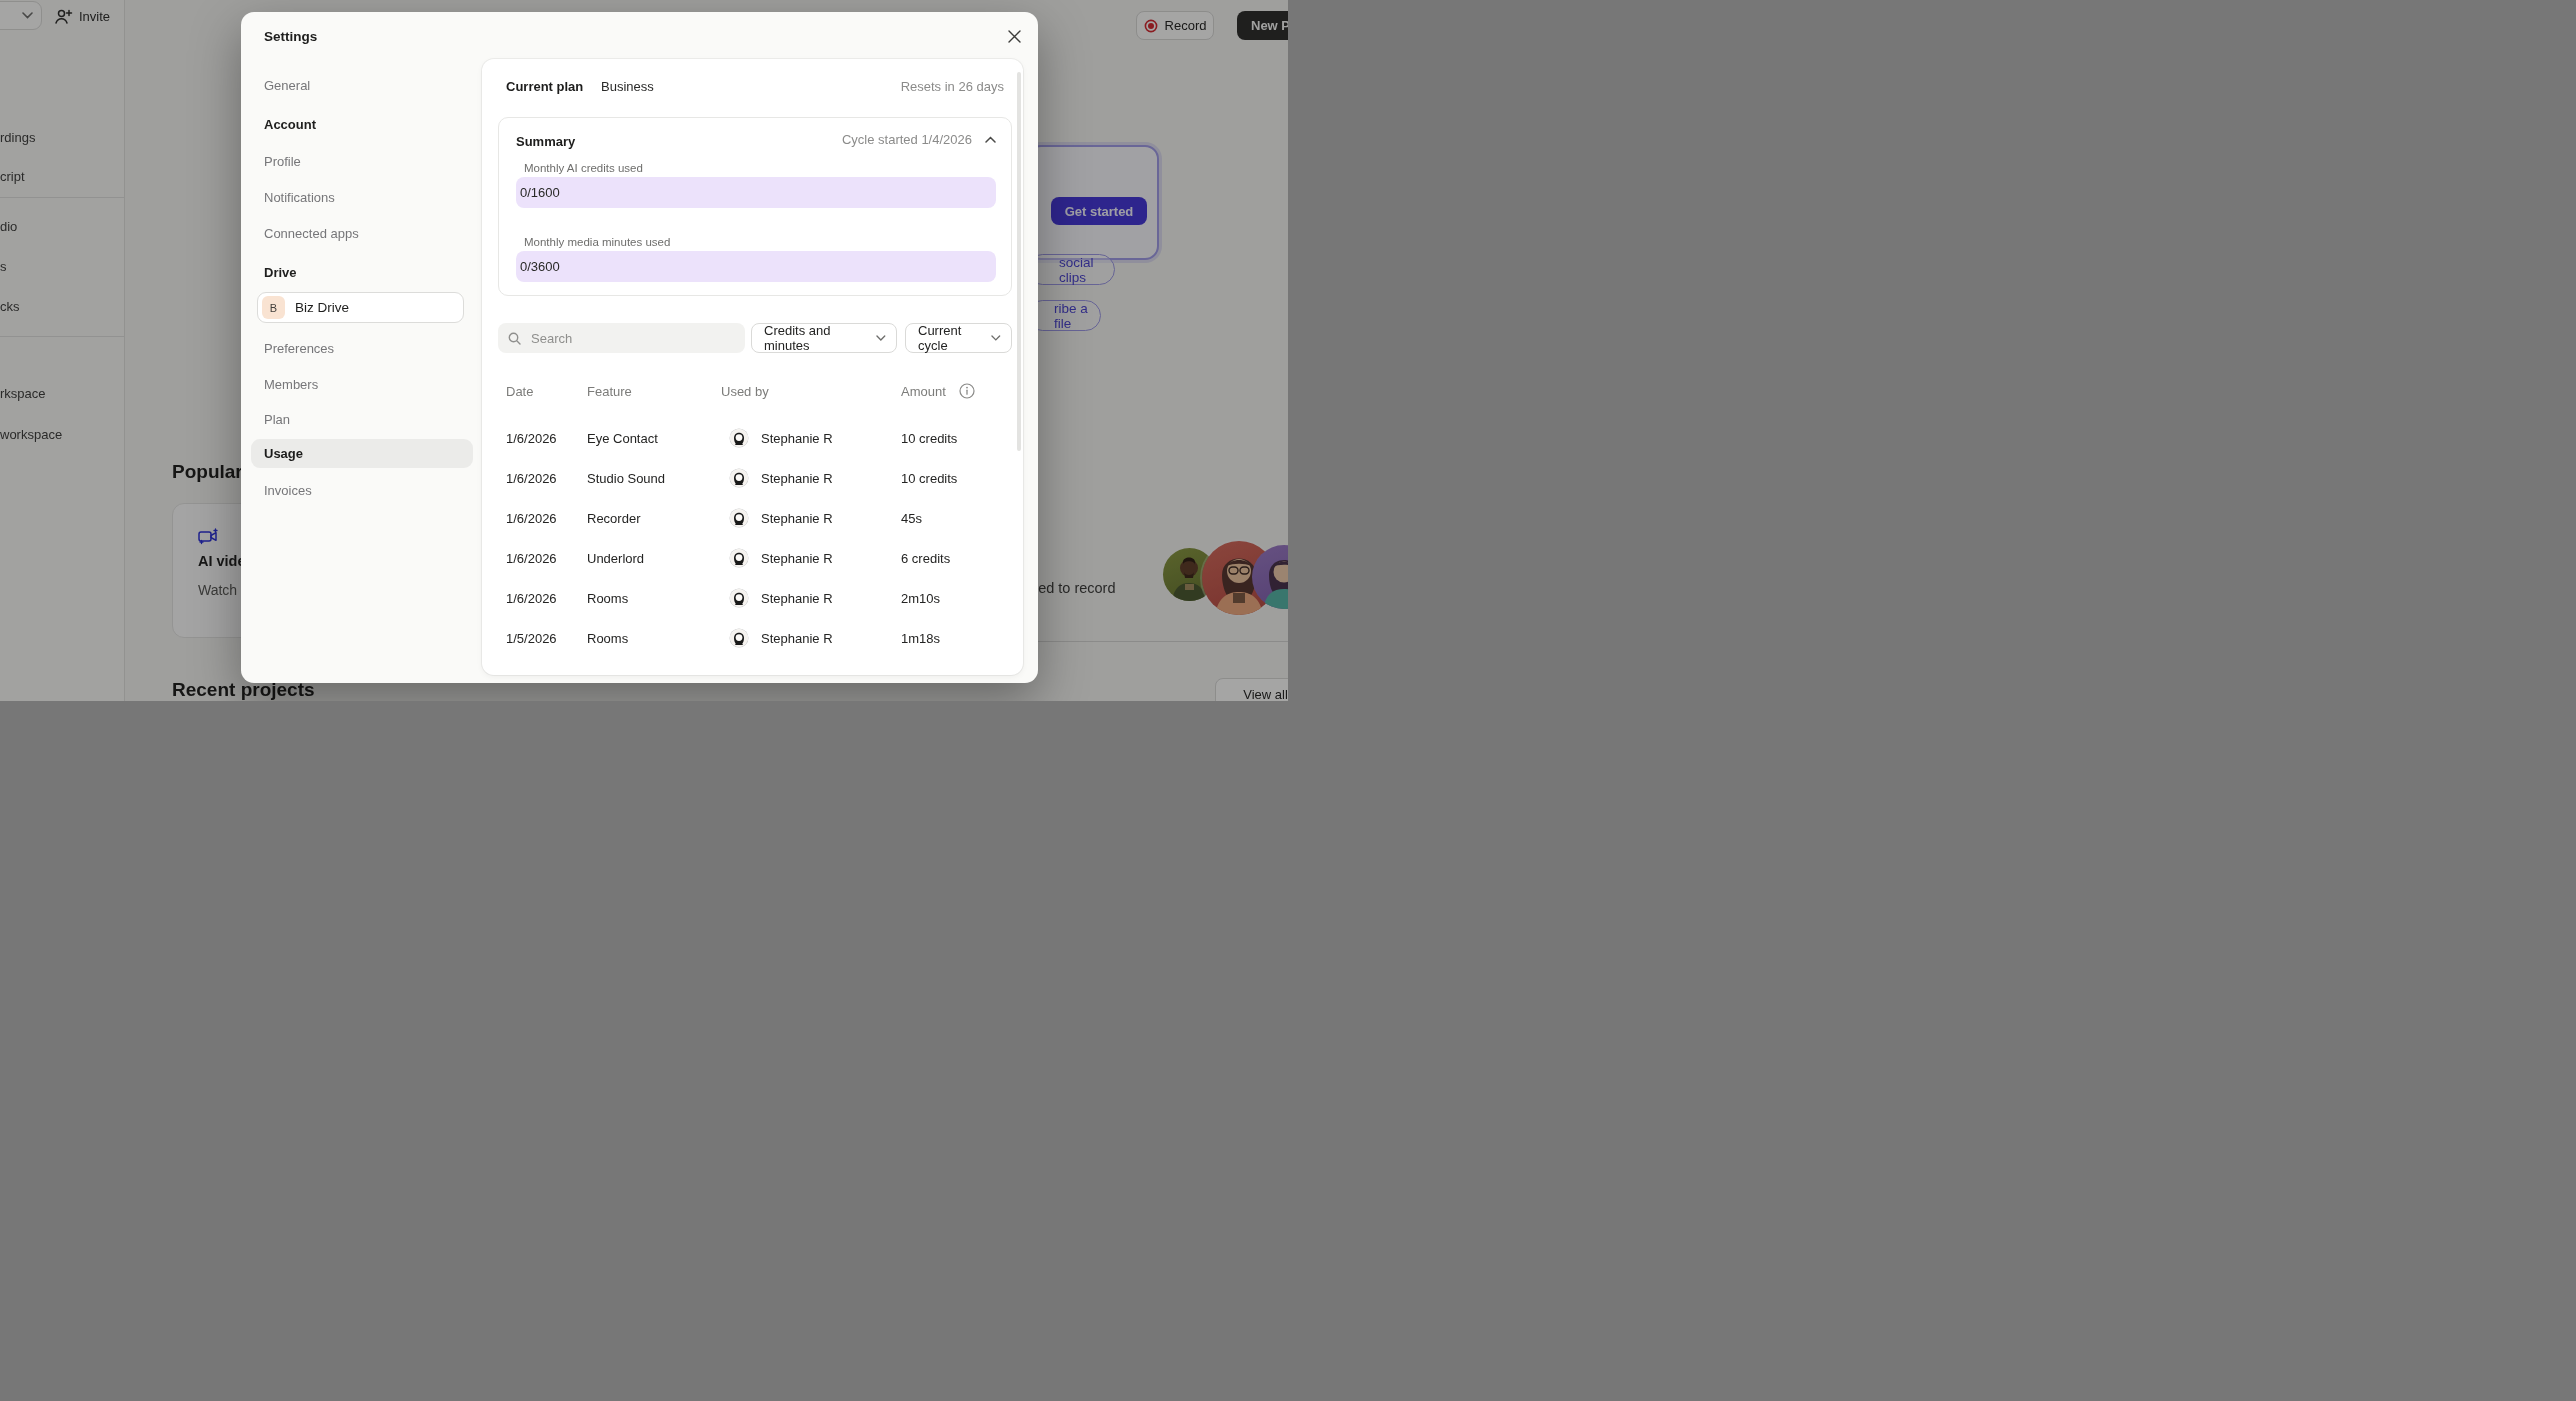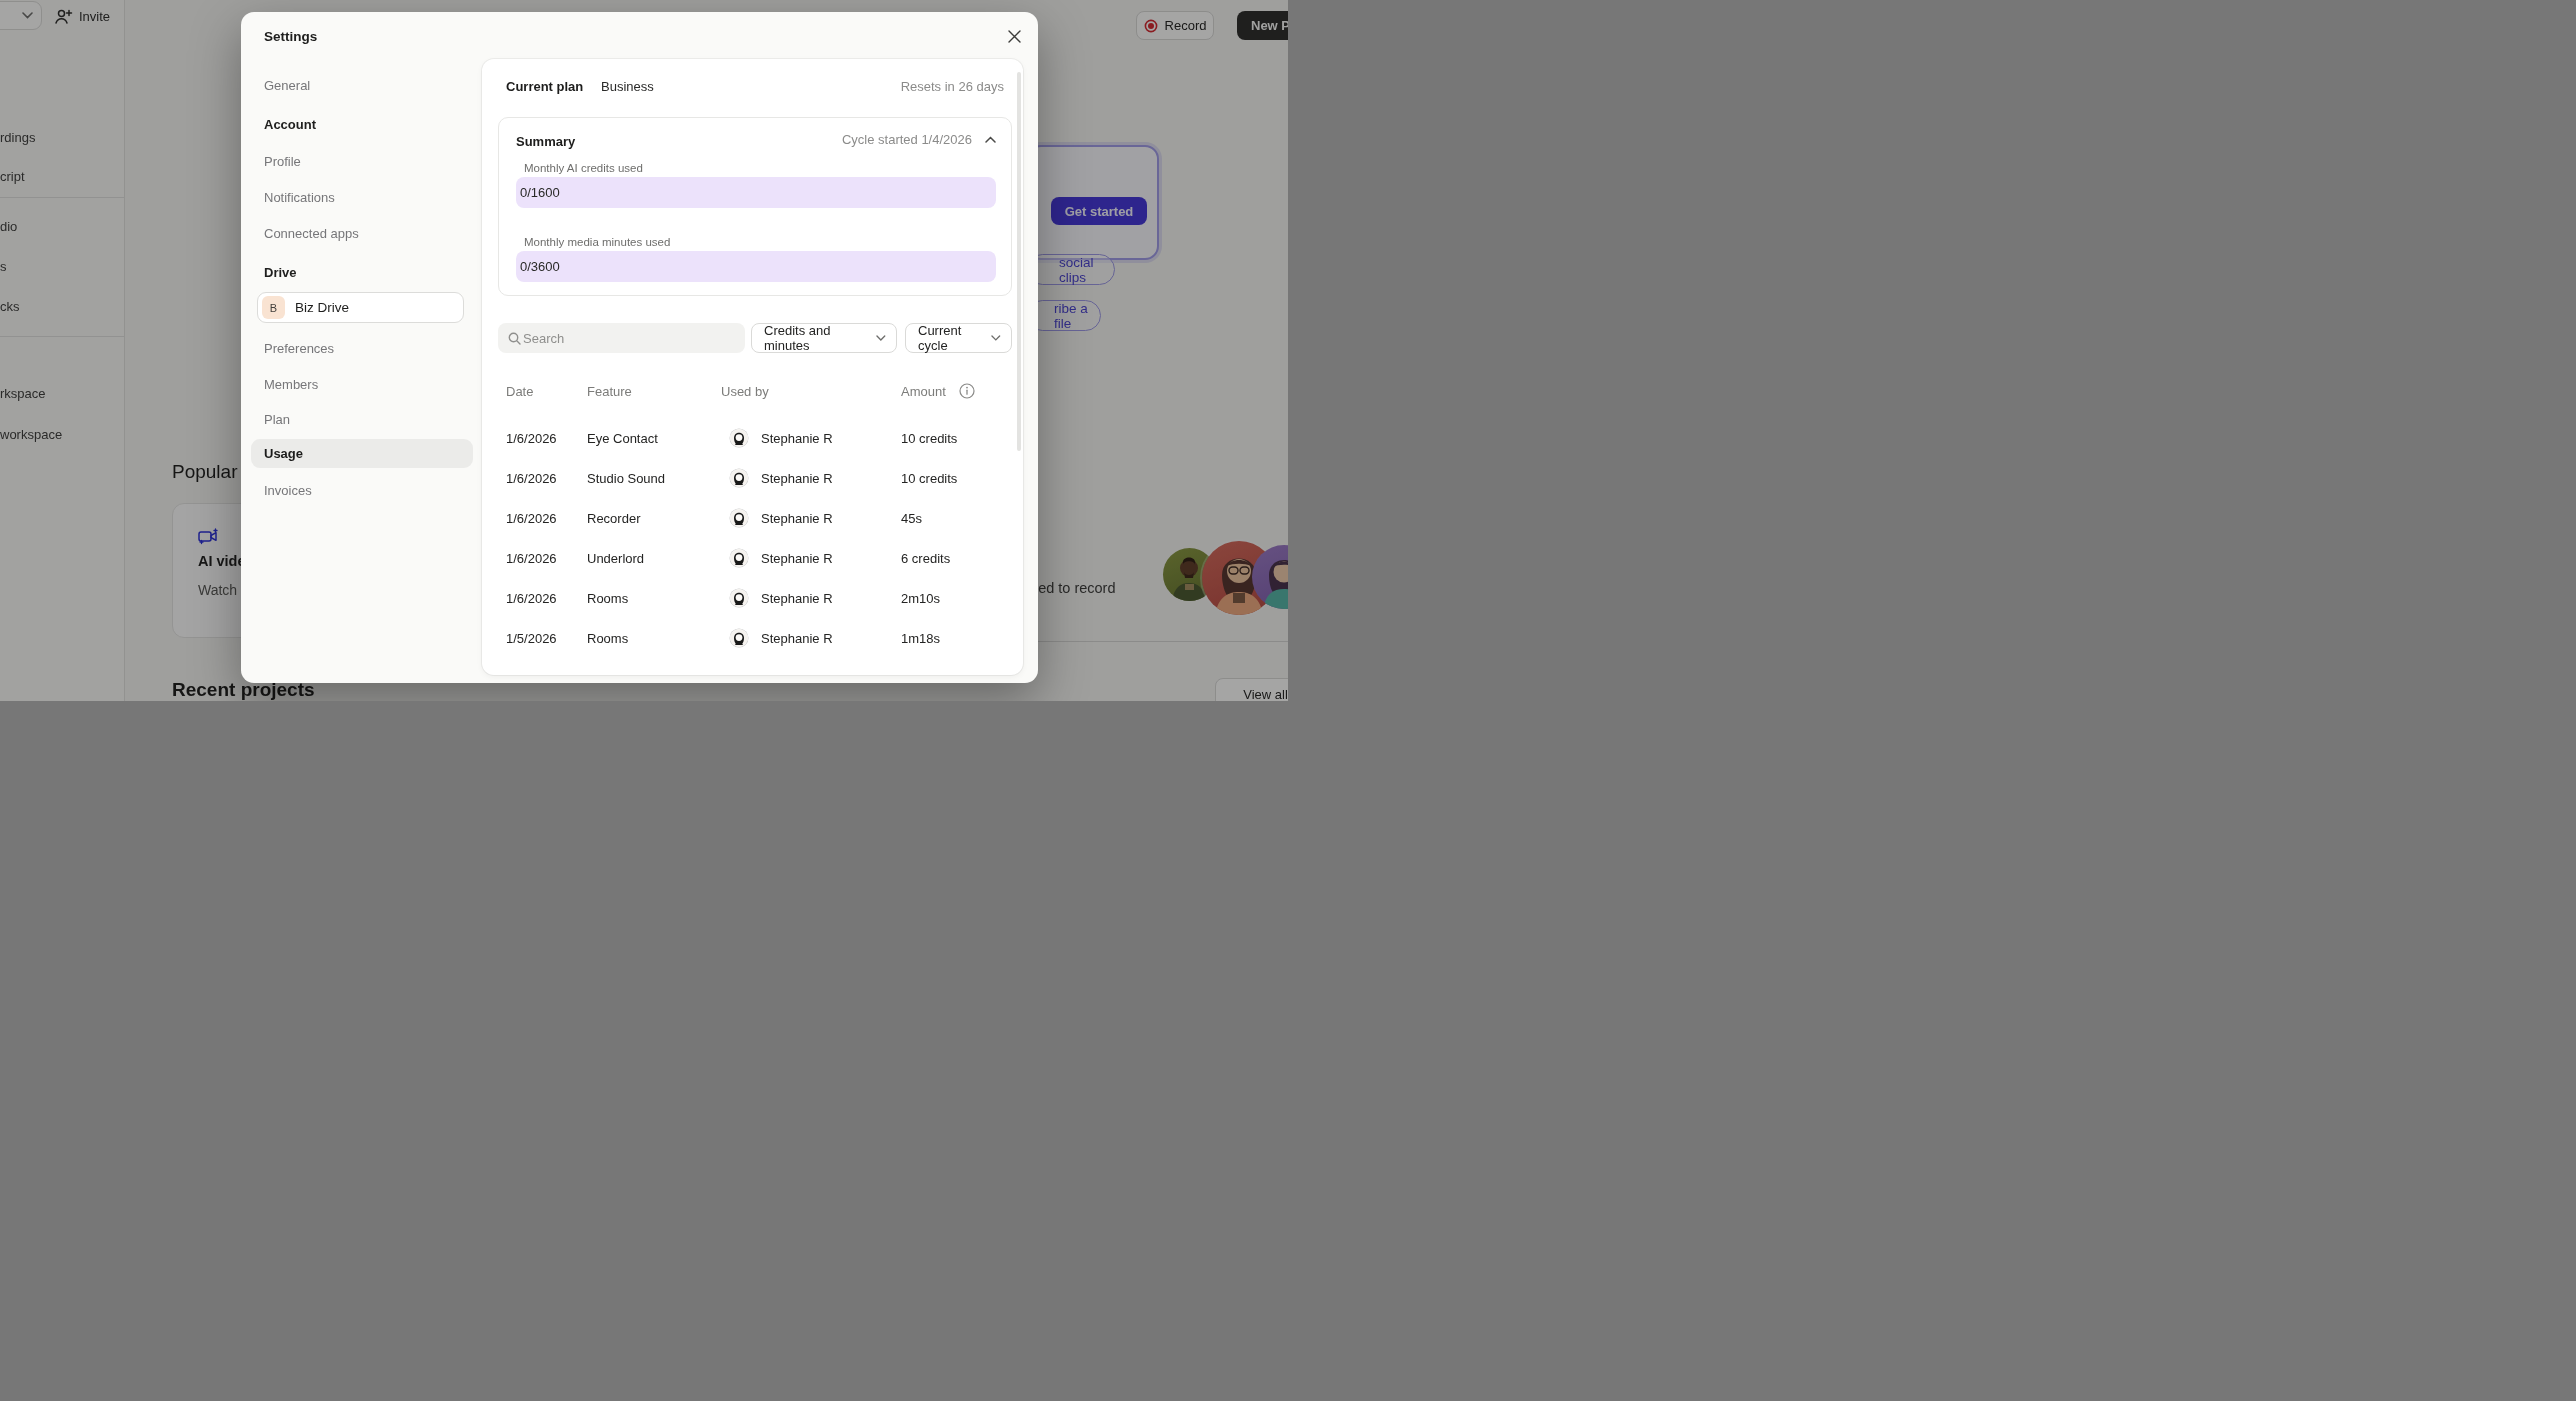--- a/index.html
+++ b/index.html
@@ -10,21 +10,21 @@
   
   .bg{position:absolute;inset:0;background:#f2f2f0;}
   .bg-sidebar{position:absolute;left:0;top:0;width:124px;height:701px;background:#f7f7f5;border-right:1px solid #dededc;}
   .bg-frag{position:absolute;left:0;font-size:13px;color:#3c3c3a;white-space:nowrap;}
   .bg-div{position:absolute;left:0;width:124px;height:1px;background:#dfdfdd;}
   .mini-dd{position:absolute;left:-16px;top:1px;width:58px;height:29px;background:#fcfcfb;border:1px solid #d9d9d7;border-radius:9px;display:flex;align-items:center;justify-content:flex-end;padding-right:8px;box-sizing:border-box;}
   .invite{position:absolute;left:54px;top:8px;display:flex;align-items:center;gap:6px;font-size:13px;color:#2c2c2a;}
   .topbtn{position:absolute;top:11px;height:29px;border-radius:8px;display:flex;align-items:center;justify-content:center;gap:7px;font-size:13px;box-sizing:border-box;}
   .record-btn{left:1136px;width:78px;background:#fcfcfb;border:1px solid #d6d6d4;color:#232322;}
   .newp-btn{left:1237px;width:70px;background:#2b2b29;color:#f6f6f5;font-weight:600;justify-content:flex-start;padding-left:14px;overflow:hidden;}
-  .popular{position:absolute;left:172px;top:461px;font-size:19px;font-weight:400;color:#1d1d1c;}
+  .popular{position:absolute;left:172px;top:461px;font-size:19px;font-weight:700;color:#1d1d1c;}
   .recent{position:absolute;left:172px;top:679px;font-size:19px;font-weight:700;color:#1d1d1c;}
   .bg-card{position:absolute;left:172px;top:503px;width:226px;height:133px;background:#fbfbfa;border:1px solid #e2e2e0;border-radius:12px;}
   .bg-card .t{position:absolute;left:25px;top:49px;font-size:14.5px;font-weight:600;color:#1f1f1e;}
   .bg-card .s{position:absolute;left:25px;top:78px;font-size:14px;color:#55555            3;color:#565654;}
   .gs-card{position:absolute;left:1027px;top:145px;width:128px;height:111px;border:2px solid #9e9ae6;border-radius:14px;background:#f6f6fa;box-shadow:0 0 0 3px rgba(150,146,230,.25);}
   .gs-btn{position:absolute;left:1051px;top:197px;width:96px;height:28px;background:#4335d6;color:#f2f1fc;font-size:13px;font-weight:600;border-radius:8px;display:flex;align-items:center;justify-content:center;}
   .pill{position:absolute;height:31px;border:1.5px solid #9b97e4;border-radius:17px;background:rgba(250,250,252,.35);color:#4a42cf;font-size:13.5px;display:flex;align-items:center;box-sizing:border-box;}
   .pill1{left:1027px;top:254px;width:88px;padding-left:31px;align-items:center;}
   .pill2{left:1027px;top:300px;width:74px;padding-left:26px;}
   .need{position:absolute;left:1022px;top:580px;font-size:14.5px;color:#3a3a38;}
@@ -49,21 +49,21 @@
   .planrow{position:absolute;top:20px;left:0;right:0;height:17px;font-size:13px;}
   .plan-label{position:absolute;left:24px;font-weight:700;color:#1d1d1c;}
   .plan-value{position:absolute;left:119px;color:#2a2a29;}
   .plan-resets{position:absolute;right:19px;color:#8b8b8a;}
   .sumcard{position:absolute;left:16px;top:58px;width:514px;height:179px;border:1px solid #e7e7e5;border-radius:10px;box-sizing:border-box;}
   .sum-title{position:absolute;left:17px;top:16px;font-size:13px;font-weight:700;color:#1d1d1c;}
   .sum-right{position:absolute;right:15px;top:14px;display:flex;align-items:center;gap:13px;}
   .sum-cycle{font-size:13px;color:#8b8b8a;}
   .bar-label{position:absolute;left:25px;font-size:11.5px;color:#6e6e6c;}
   .ubar{position:absolute;left:17px;width:480px;height:31px;border-radius:8px;background:#ece2fb;display:flex;align-items:center;padding-left:4px;box-sizing:border-box;font-size:13px;color:#28282           6;color:#292927;}
-  .searchbox{position:absolute;left:16px;top:264px;width:247px;height:30px;background:#f2f2f0;border-radius:8px;display:flex;align-items:center;padding-left:10px;box-sizing:border-box;}
+  .searchbox{position:absolute;left:16px;top:264px;width:247px;height:30px;background:#f2f2f0;border-radius:8px;display:flex;align-items:center;gap:8px;padding-left:10px;box-sizing:border-box;}
   .searchbox input{border:none;background:transparent;outline:none;font-size:13px;color:#2a2a29;font-family:inherit;width:180px;}
   .searchbox input::placeholder{color:#8f8f8d;}
   .dd{position:absolute;top:264px;height:30px;background:#fff;border:1px solid #dadad8;border-radius:8px;display:flex;align-items:center;justify-content:space-between;padding:0 10px 0 12px;box-sizing:border-box;font-size:13px;color:#242423;cursor:pointer;}
   .dd1{left:269px;width:146px;border-radius:8px;}
   .dd2{left:423px;width:107px;}
   .th{position:absolute;top:325px;font-size:13px;color:#7c7c7a;}
   .trow{position:absolute;left:0;right:8px;height:40px;font-size:13px;color:#242423;}
   .c-date{position:absolute;left:24px;top:13px;}
   .c-feat{position:absolute;left:105px;top:13px;}
   .c-av{position:absolute;left:248px;top:11px;width:18px;height:18px;border-radius:50%;overflow:hidden;background:#fff;box-shadow:0 0 0 0.5px rgba(0,0,0,.2);}

